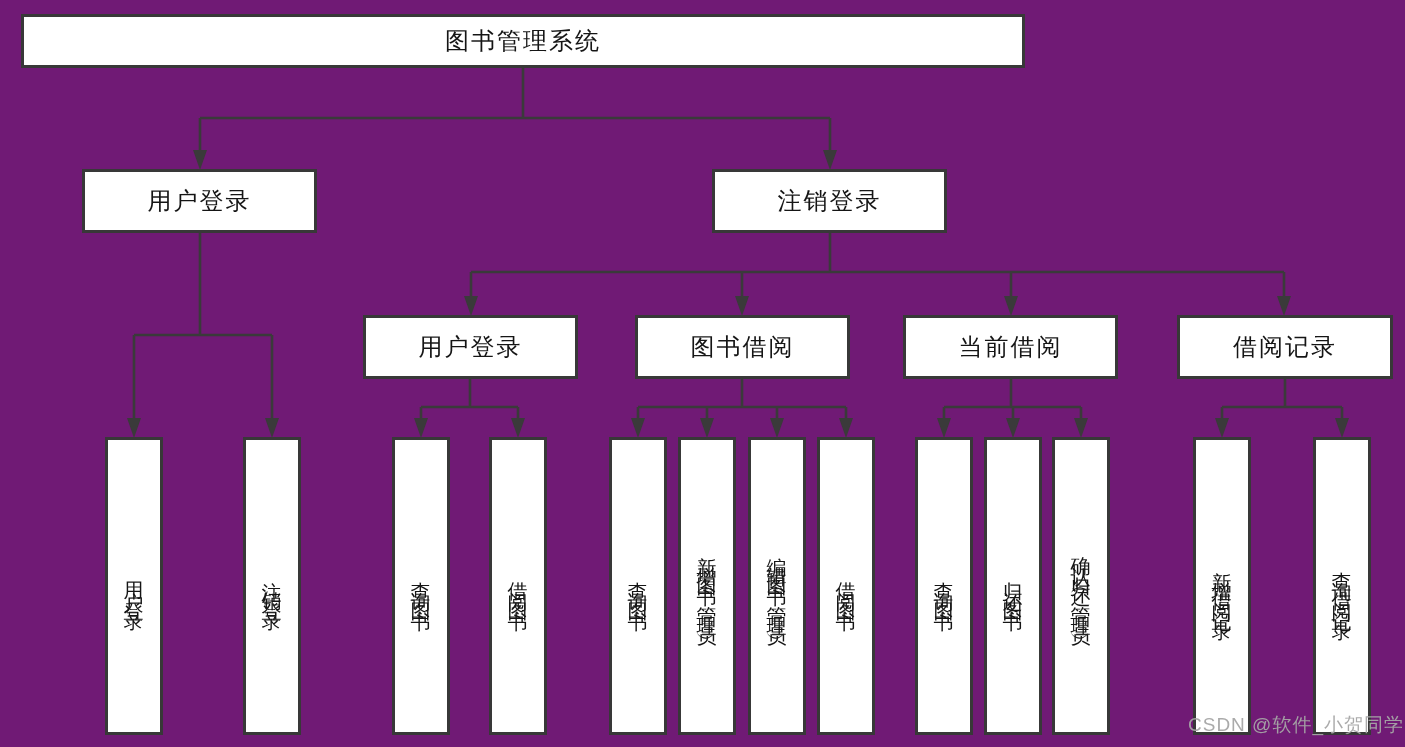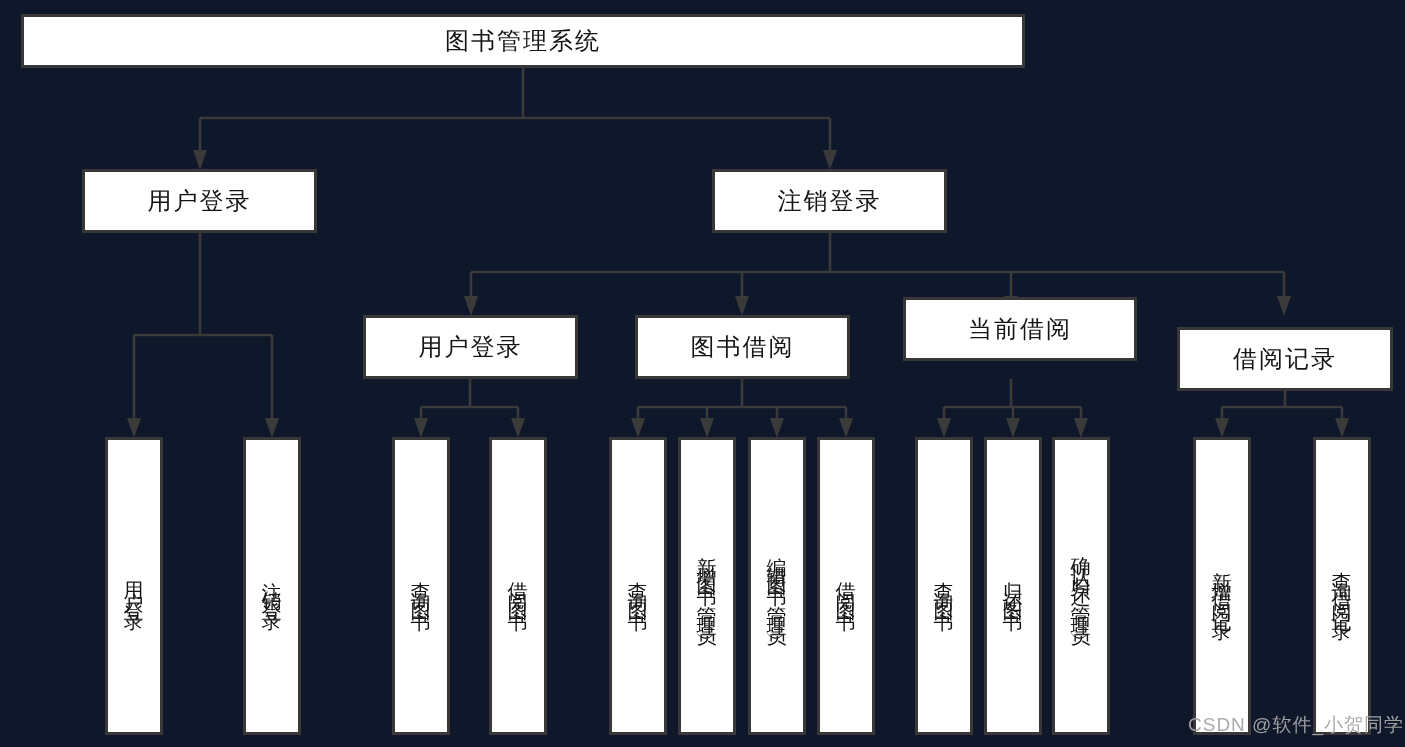--- a/index.html
+++ b/index.html
@@ -1,20 +1,20 @@
 <!DOCTYPE html>
 <html><head>
 <meta charset="utf-8">
 <style>
   html, body { margin: 0; padding: 0; background: #ffffff; }
   #canvas {
     position: relative;
     width: 1405px;
     height: 747px;
-    background: #0f172a;
+    background: #701a75;
     font-family: "Liberation Sans", "DejaVu Sans", sans-serif;
     overflow: hidden;
   }
   #connectors {
     position: absolute;
     left: 0; top: 0;
     width: 1405px; height: 747px;
   }
   #connectors path { stroke: #3a3a3a; stroke-width: 2.6; fill: none; }
   #connectors polygon { fill: #3a3a3a; stroke: none; }
@@ -92,22 +92,22 @@
     <polygon points="1335,418 1349,418 1342,438"></polygon>
   </svg>
 
   <div class="node hnode" style="left:21px; top:14px; width:1004px; height:54px;">图书管理系统</div>
 
   <div class="node hnode" style="left:82px; top:169px; width:235px; height:64px;">用户登录</div>
   <div class="node hnode" style="left:712px; top:169px; width:235px; height:64px;">注销登录</div>
 
   <div class="node hnode" style="left:363px; top:315px; width:215px; height:64px;">用户登录</div>
   <div class="node hnode" style="left:635px; top:315px; width:215px; height:64px;">图书借阅</div>
-  <div class="node hnode" style="left:903px; top:297px; width:234px; height:64px;">当前借阅</div>
-  <div class="node hnode" style="left:1177px; top:315px; width:216px; height:64px;margin-top:12px;">借阅记录</div>
+  <div class="node hnode" style="left:903px; top:315px; width:215px; height:64px;">当前借阅</div>
+  <div class="node hnode" style="left:1177px; top:315px; width:216px; height:64px;">借阅记录</div>
 
   <div class="node vnode" style="left:105px; top:437px; width:58px; height:298px;">
     <span class="vtext">用户登录</span>
   </div>
   <div class="node vnode" style="left:243px; top:437px; width:58px; height:298px;">
     <span class="vtext">注销登录</span>
   </div>
 
   <div class="node vnode" style="left:392px; top:437px; width:58px; height:298px;">
     <span class="vtext">查询图书</span>

